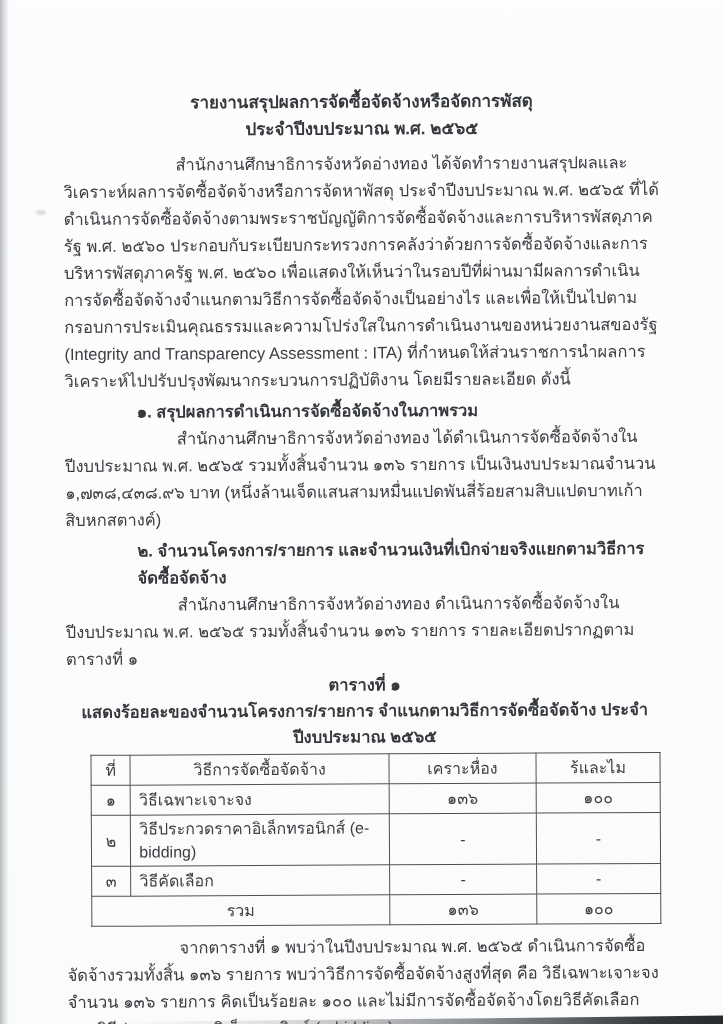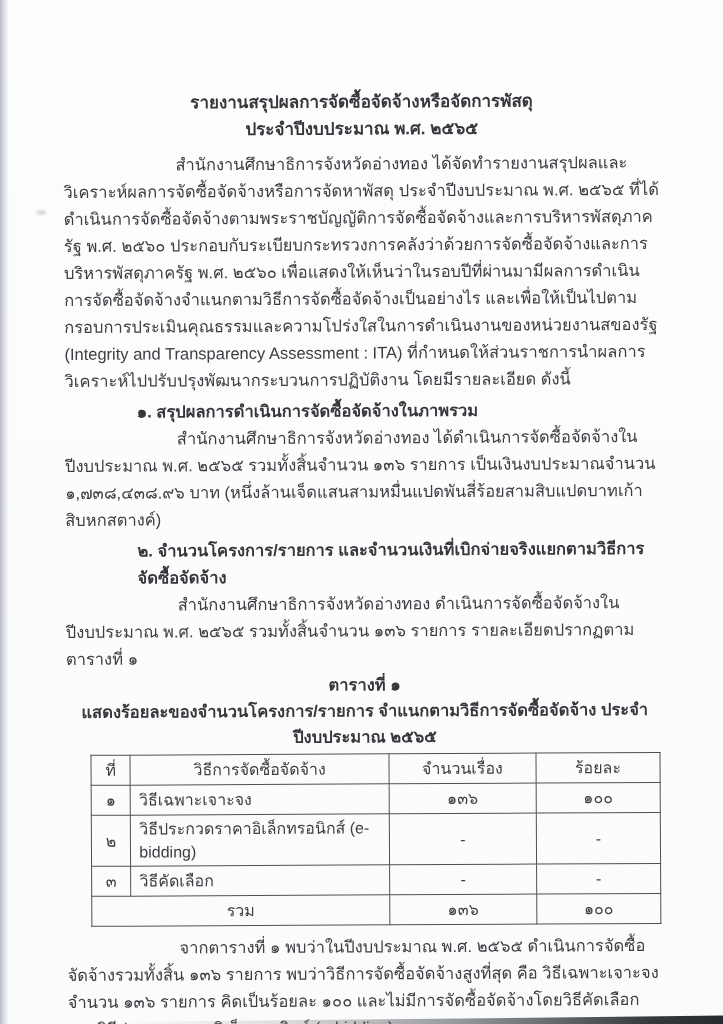--- a/index.html
+++ b/index.html
@@ -152,22 +152,22 @@
       <colgroup>
         <col class="col-no">
           <col class="col-m">
           <col class="col-c">
           <col class="col-p">
       </colgroup>
       <thead>
         <tr>
           <th>ที่</th>
           <th>วิธีการจัดซื้อจัดจ้าง</th>
-          <th>จำนวนเรื่อง</th>
-          <th>ร้อยละ</th>
+          <th>เคราะหื่อง</th>
+          <th>ร้และไม</th>
         </tr>
       </thead>
       <tbody>
         <tr>
           <td class="c">๑</td>
           <td class="l">วิธีเฉพาะเจาะจง</td>
           <td class="c">๑๓๖</td>
           <td class="c">๑๐๐</td>
         </tr>
         <tr>

